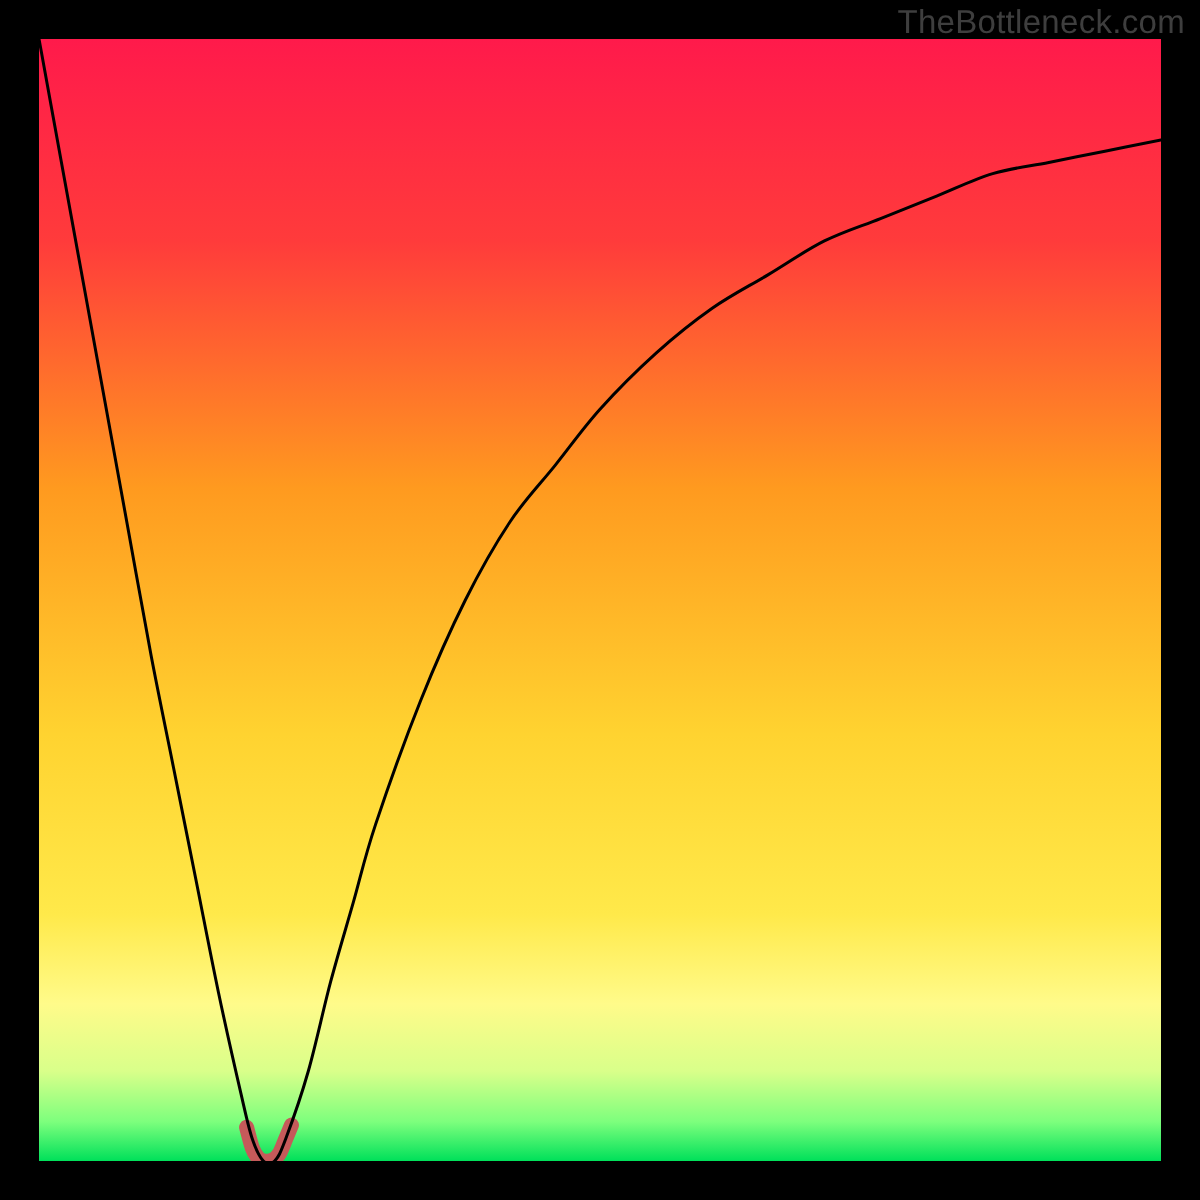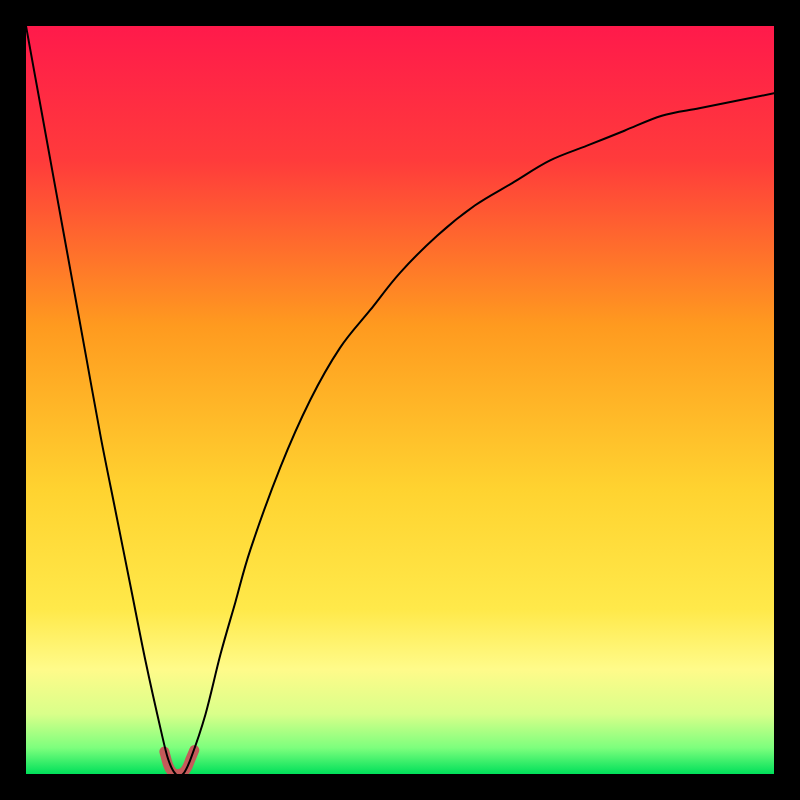--- a/index.html
+++ b/index.html
@@ -43,20 +43,21 @@
     font-weight: 500;
     letter-spacing: 0.2px;
     user-select: none;
   }
 </style>
 </head>
 <body>
 
 <div class="frame">
 
+  <div class="watermark">TheBottleneck.com</div>
 
   <div class="plot">
 
     <svg class="gradient-bg" viewBox="0 0 100 100" preserveAspectRatio="none">
       <defs>
         <linearGradient id="bg-grad" x1="0" y1="0" x2="0" y2="1">
             <stop offset="0.00%" stop-color="#ff1a4b"></stop>
             <stop offset="18.00%" stop-color="#ff3b3b"></stop>
             <stop offset="40.00%" stop-color="#ff9a1f"></stop>
             <stop offset="62.00%" stop-color="#ffd330"></stop>

